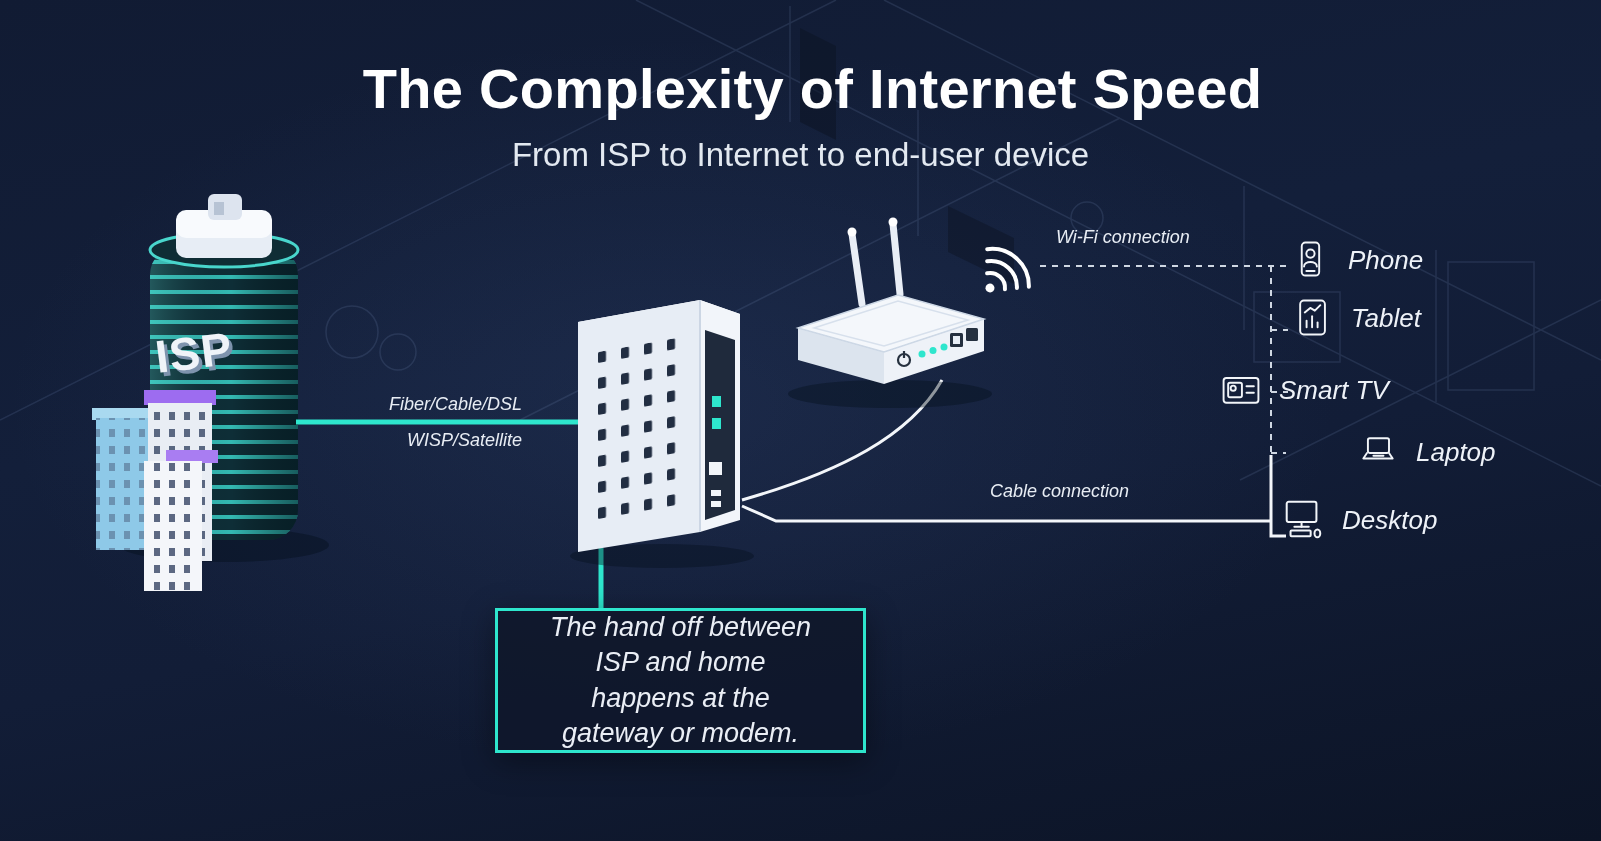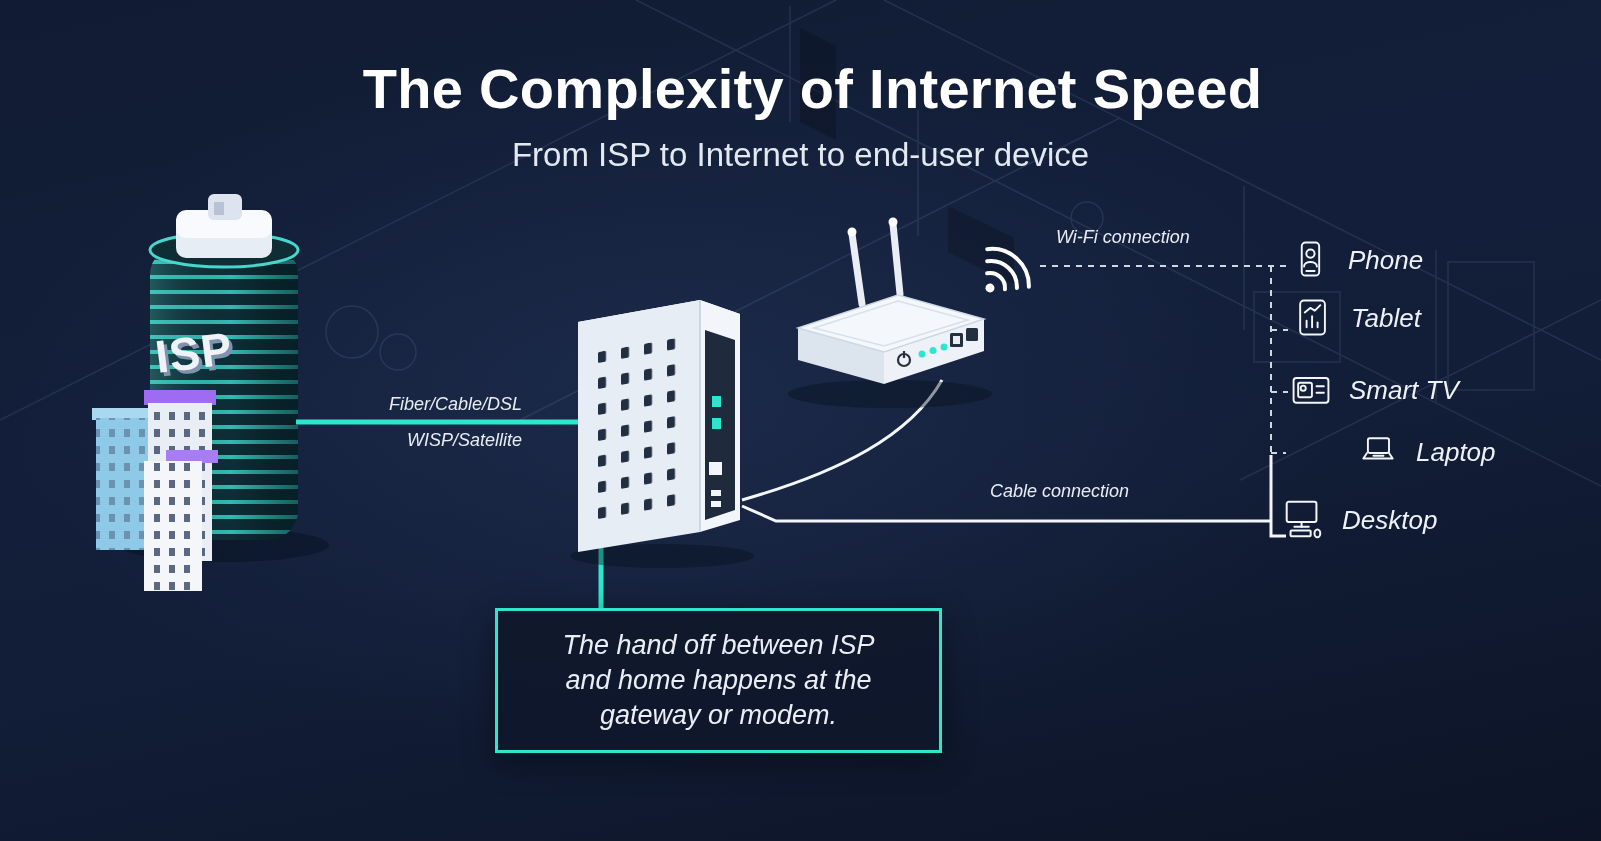--- a/index.html
+++ b/index.html
@@ -26,25 +26,25 @@
   .lbl-wifi  { top:227px; left:1056px; }
   .lbl-wired { top:481px; left:990px; }
   .device { position:absolute; display:flex; align-items:center; gap:16px; }
   .device svg { display:block; }
   .device .dlabel { font-size:26px; font-style:italic; color:#eef2f8; font-weight:400; white-space:nowrap; }
   .icon rect, .icon circle, .icon line, .icon path, .icon polyline, .icon ellipse {
     stroke:#f2f5f9; fill:none; stroke-width:2.1; stroke-linecap:round; stroke-linejoin:round;
   }
   .dev-phone   { top:238px; left:1288px; }
   .dev-tablet  { top:296px; left:1291px;justify-content:center; }
-  .dev-tv      { top:368px; left:1289px; }
+  .dev-tv      { top:368px; left:1219px; }
   .dev-laptop  { top:430px; left:1356px; }
   .dev-desktop { top:497px; left:1280px; }
   .callout {
-    position:absolute; top:608px; left:495px; width:447px; height:145px;
+    position:absolute; top:608px; left:495px; width:371px; height:145px;
     border:3px solid var(--accent, #2ee6cd); background:rgba(15,23,43,0.90);
     display:flex; align-items:center; justify-content:flex-start; padding:14px 44px;
     box-shadow:0 8px 30px rgba(0,0,0,0.40);
   }
   .callout p {
     font-size:27px; font-style:italic; color:#eaeef5; text-align:center;
     line-height:1.3; font-weight:300;
   }
 </style>
 </head>

